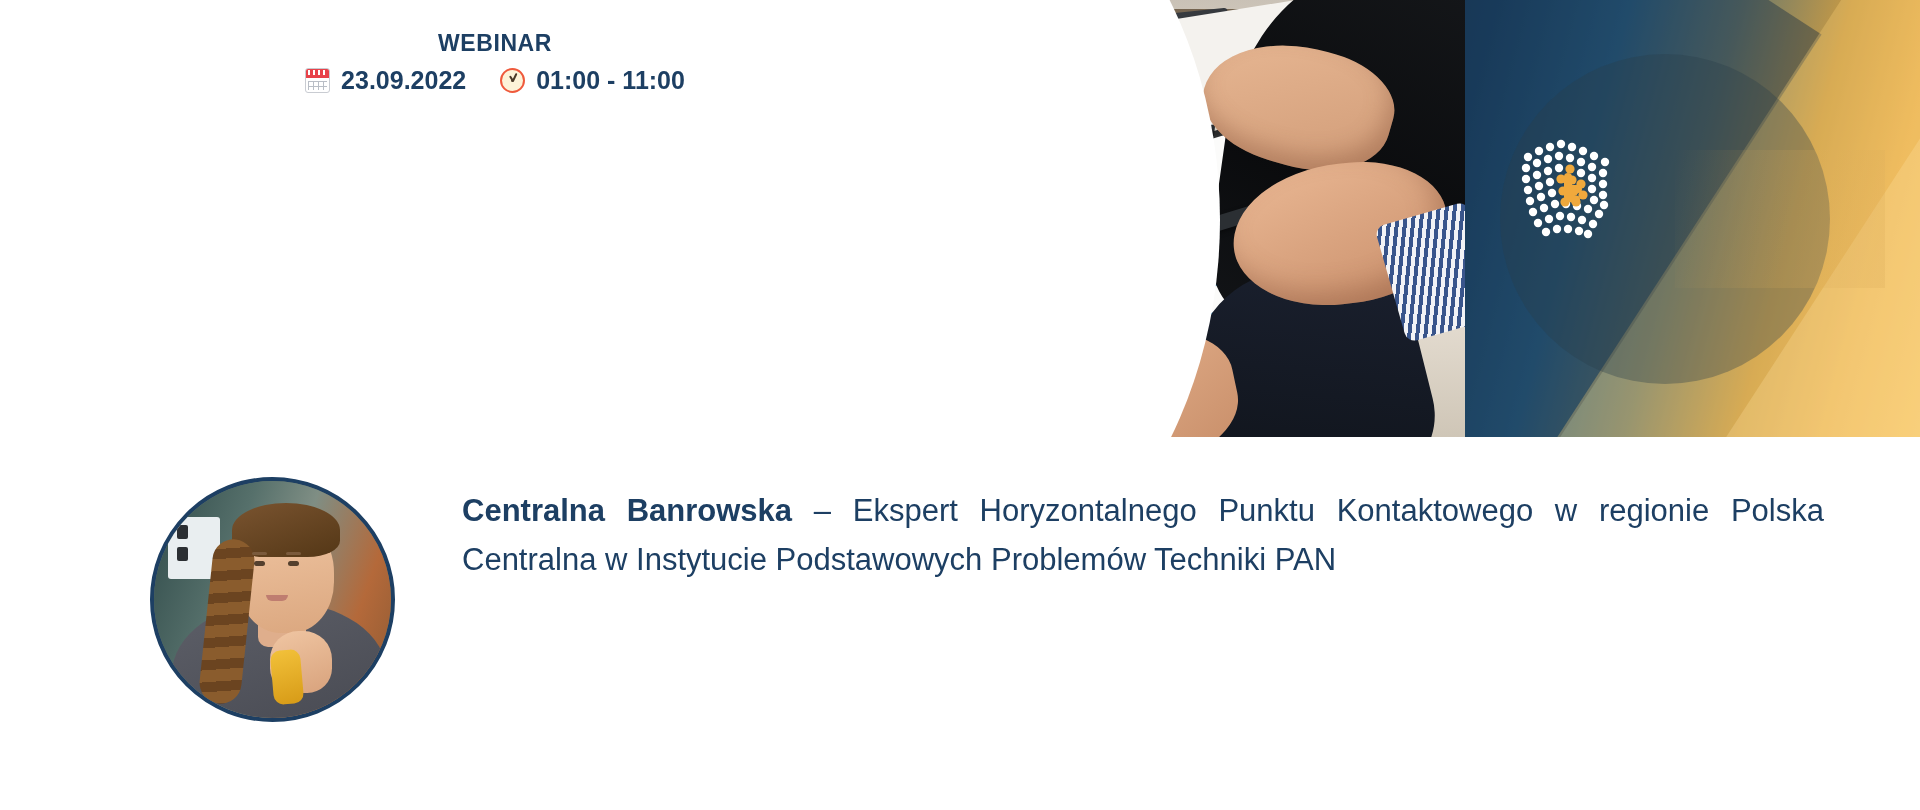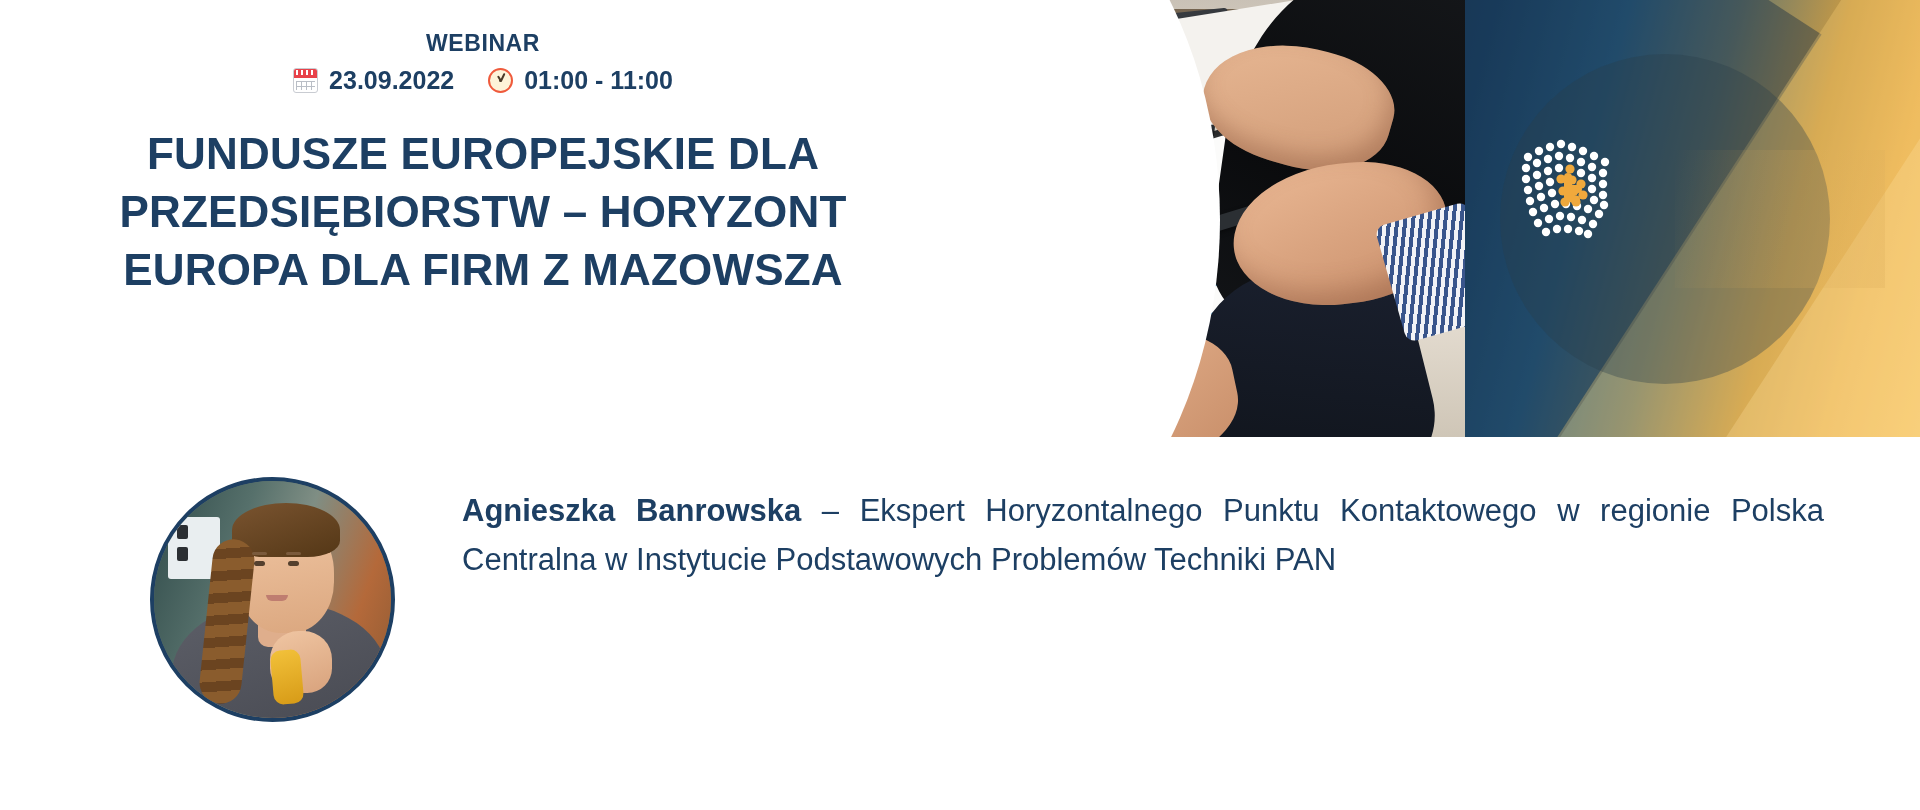--- a/index.html
+++ b/index.html
@@ -247,21 +247,21 @@
     width:340px; height:840px;
     background:#ffffff;
     border-radius:0 100% 100% 0 / 0 50% 50% 0;
   }
 
   
   .header-text {
     position:absolute;
     left:0; top:0;
     width:1000px;
-    padding-left:43px;
+    padding-left:55px;
     z-index:5;
   }
   .webinar-label {
     margin-top:30px;
     text-align:center;
     width:880px;
     font-size:23px;
     font-weight:bold;
     letter-spacing:.6px;
     color:#1d3f63;
@@ -553,21 +553,20 @@
         <div class="dt-item">
           <span class="ico-clock">
             <span class="hand-h"></span>
             <span class="hand-m"></span>
             <span class="pivot"></span>
           </span>
           <span>01:00 - 11:00</span>
         </div>
       </div>
 
-      <h1 class="hero-title">FUNDUSZE EUROPEJSKIE DLA PRZEDSIĘBIORSTW – HORYZONT EUROPA DLA FIRM Z MAZOWSZA</h1>
     </div>
 
     <div class="hpk-logo">
       <svg class="hpk-mark" viewBox="0 0 95 108">
         <g fill="#ffffff">
           <circle cx="8" cy="22" r="4.2"></circle>
             <circle cx="19" cy="16" r="4.2"></circle>
             <circle cx="30" cy="12" r="4.2"></circle>
           <circle cx="41" cy="9" r="4.2"></circle>
             <circle cx="52" cy="12" r="4.2"></circle>
@@ -651,17 +650,17 @@
       <span class="av-brow l"></span>
       <span class="av-brow r"></span>
       <span class="av-eye l"></span>
       <span class="av-eye r"></span>
       <span class="av-mouth"></span>
       <span class="av-hand"></span>
       <span class="av-pendant"></span>
     </div>
 
     <p class="speaker-bio">
-      <span class="nm">Agnieszka Banrowska</span><span> – </span><span>Ekspert Horyzontalnego Punktu Kontaktowego w regionie Polska Centralna w Instytucie Podstawowych Problemów Techniki PAN</span>
+      <span class="nm">Centralna Banrowska</span><span> – </span><span>Ekspert Horyzontalnego Punktu Kontaktowego w regionie Polska Centralna w Instytucie Podstawowych Problemów Techniki PAN</span>
     </p>
   </div>
 
 </div>
 
 </body></html>

